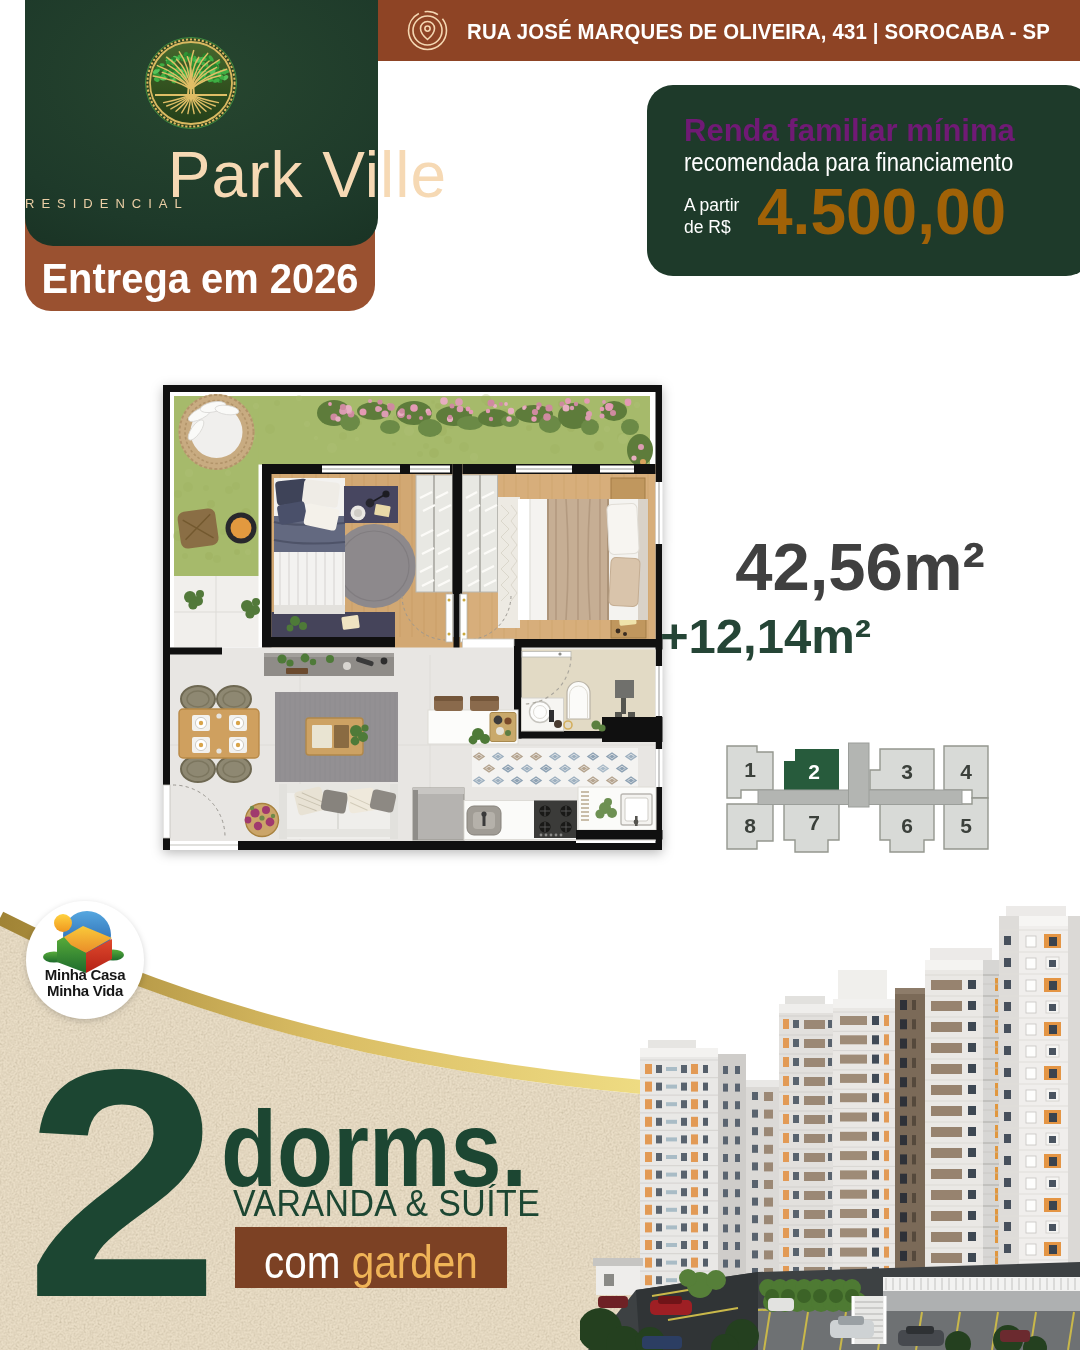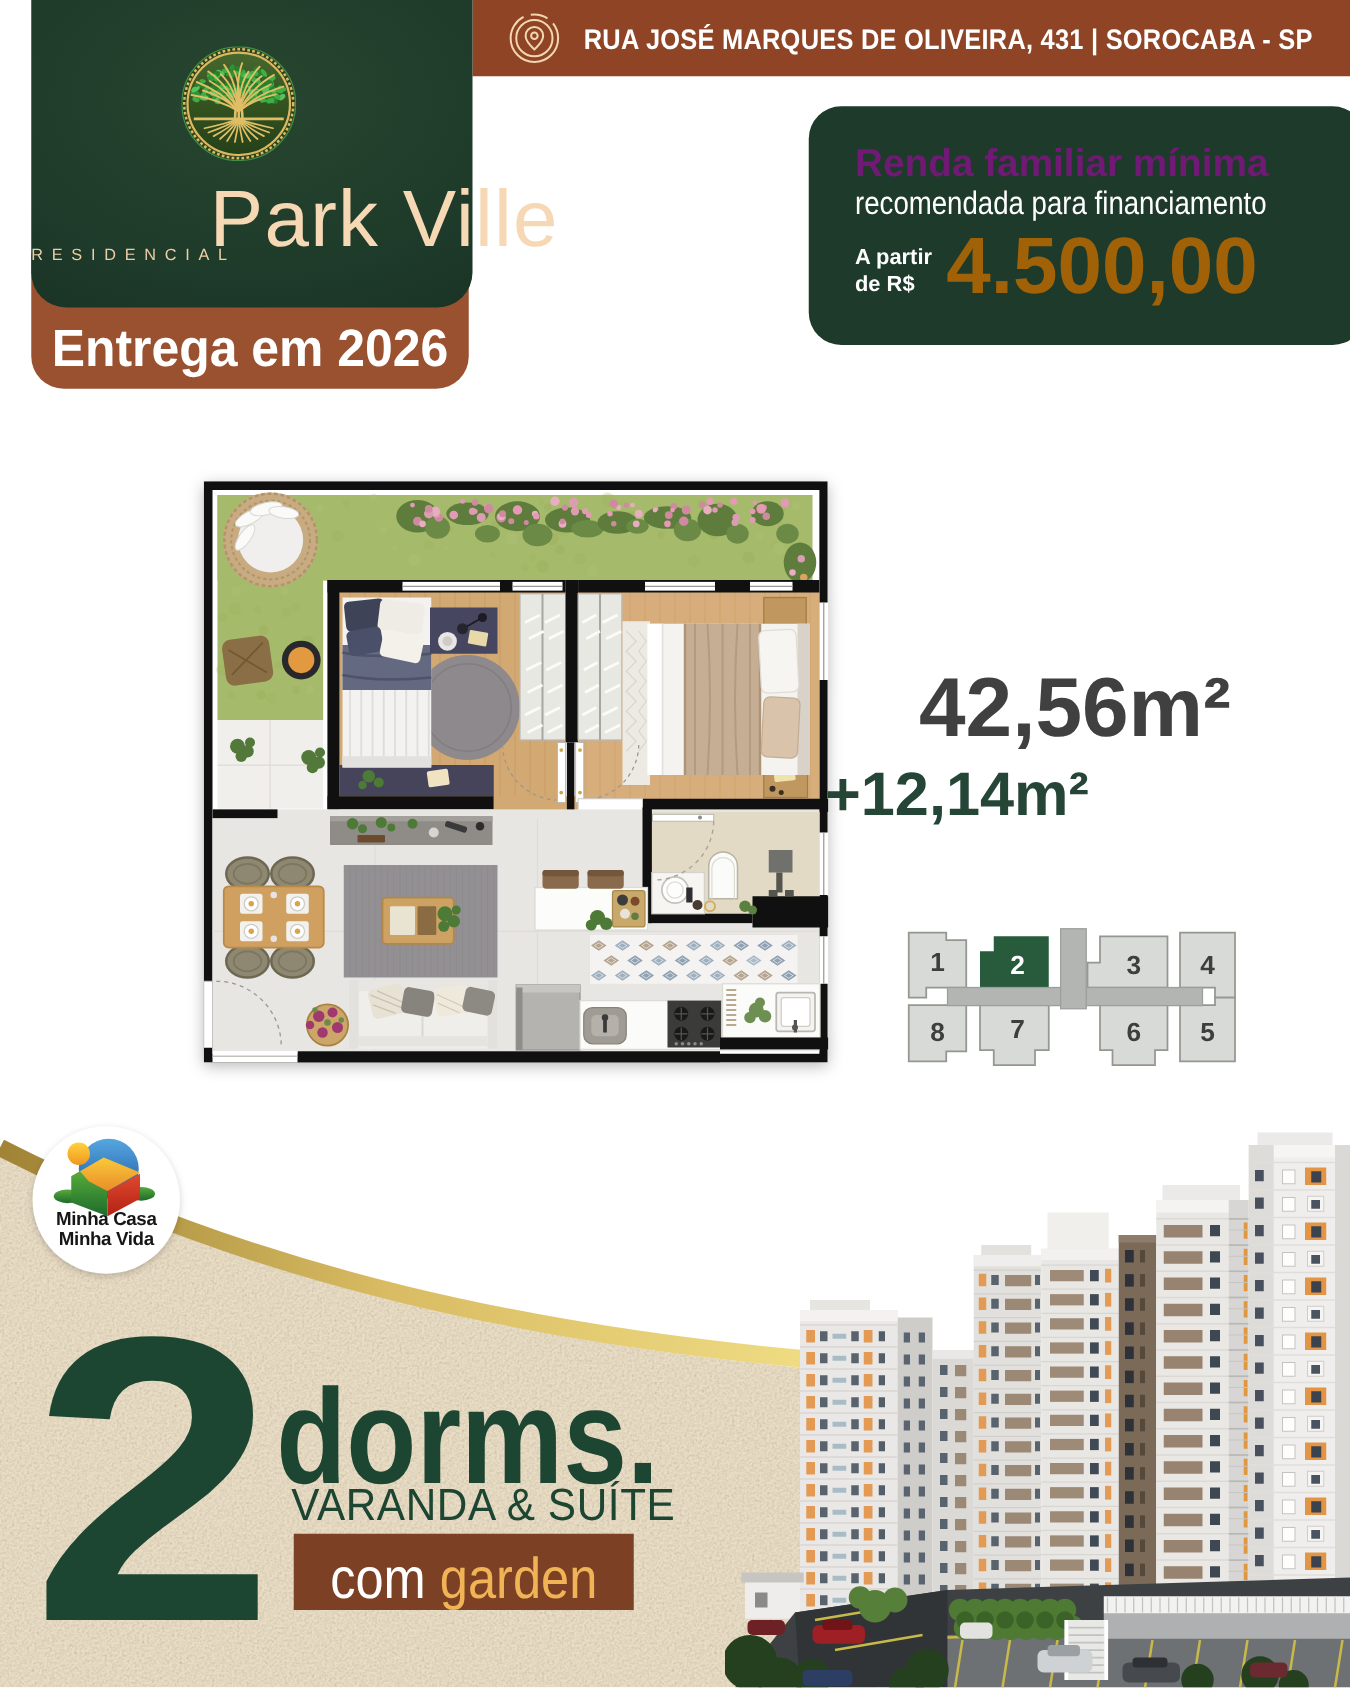--- a/index.html
+++ b/index.html
@@ -911,21 +911,21 @@
 <line x1="10" y1="58" x2="82" y2="58" stroke="#e0be66" stroke-width="2.2"></line>
 </g>
 </svg>
 
 <div class="abs" style="left:25px;top:138px;width:422px;text-align:right;font-family:Liberation Sans, sans-serif;font-size:64px;color:#f6d9b4;letter-spacing:1px;">Park Ville</div>
 <div class="abs" style="left:25px;top:196px;width:353px;text-align:left;font-size:13px;color:#eccfa6;letter-spacing:7px;">RESIDENCIAL</div>
 
 <div class="abs" style="left:647px;top:85px;width:445px;height:191px;background:#1e3a2a;border-radius:26px;"></div>
 <div class="abs" style="left:684px;top:113px;font-size:31px;font-weight:bold;color:#701a75;">Renda familiar mínima</div>
 <div class="abs" style="left:684px;top:147px;font-size:26px;color:#ffffff;transform:scaleX(0.85);transform-origin:left top;">recomendada para financiamento</div>
-<div class="abs" style="left:684px;top:194px;font-size:17.5px;line-height:22px;font-weight:bold;color:#ffffff;">A partir<br>de R$</div>
+<div class="abs" style="left:684px;top:194px;font-size:17.5px;line-height:22px;font-weight:normal;color:#ffffff;">A partir<br>de R$</div>
 <div class="abs" style="left:757px;top:175px;font-size:64px;font-weight:bold;color:#a16207;">4.500,00</div>
 
 <svg class="abs" style="left:163px;top:385px;filter:drop-shadow(0 3px 6px rgba(0,0,0,0.28));" width="505" height="465" viewBox="163 385 505 465">
   <g id="plan">
 
 <rect x="163" y="385" width="499" height="465" fill="#101010"></rect>
 <rect x="170" y="392" width="485.5" height="451" fill="#ffffff"></rect>
 
 <rect x="174" y="396" width="476" height="68.5" fill="#a6ba6b"></rect>
 <rect x="174" y="396" width="84.5" height="180" fill="#a6ba6b"></rect>

